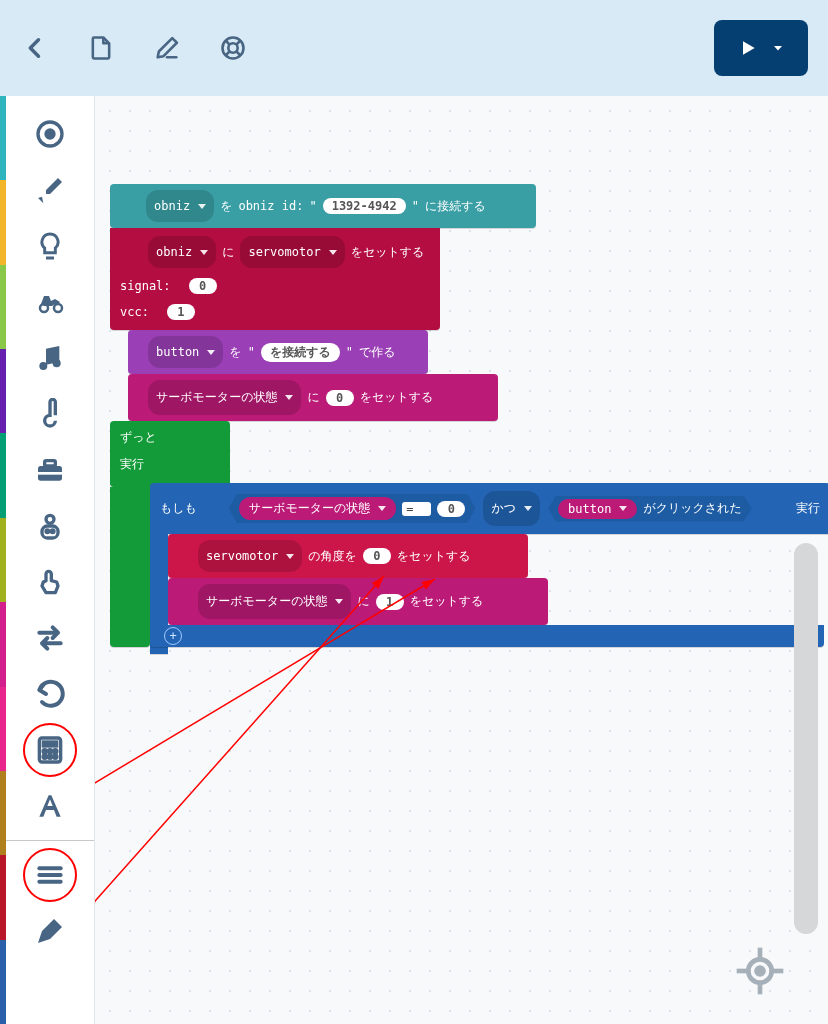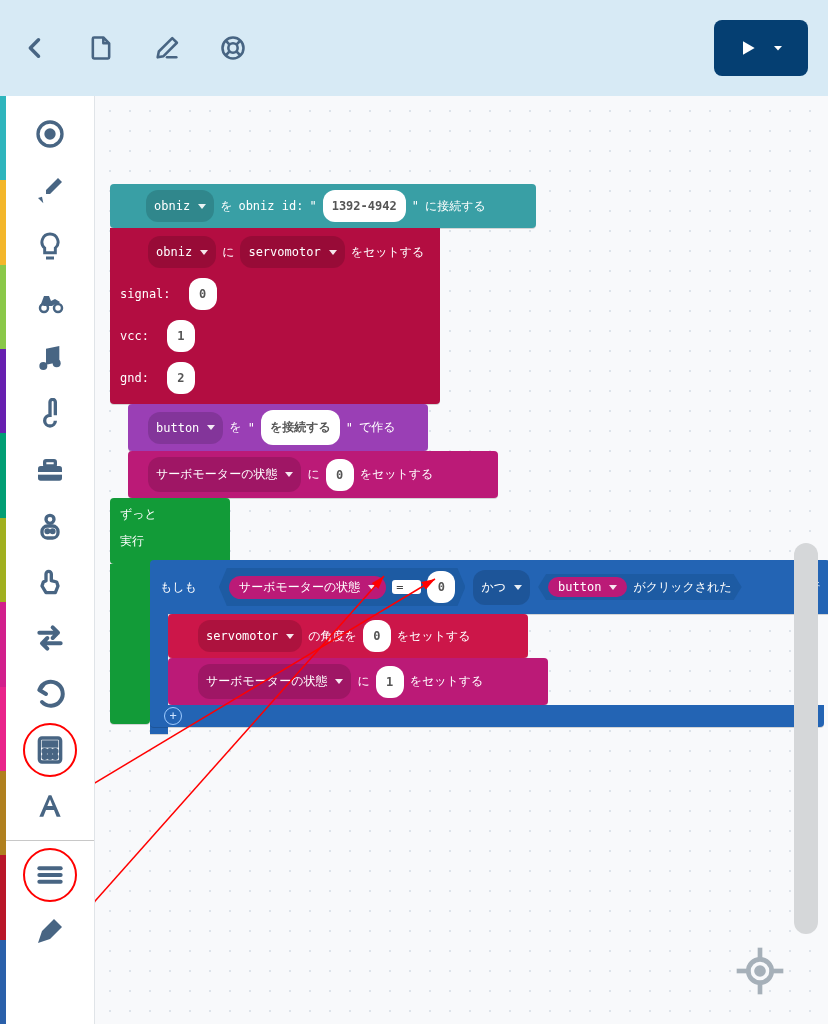--- a/index.html
+++ b/index.html
@@ -44,21 +44,21 @@
   
   .canvas{position:absolute;left:95px;right:0;top:96px;bottom:0;background:var(--canvas);
     background-image:radial-gradient(var(--dot) 1.2px, transparent 1.2px);background-size:20px 20px;background-position:5px 5px;overflow:hidden}
 
   .blocks{position:absolute;left:15px;top:88px;font-size:12px;color:#fff;font-family:"Menlo","Consolas",monospace}
 
   
   .blk{border-radius:4px;padding:6px 10px;display:flex;align-items:center;gap:6px;flex-wrap:nowrap;white-space:nowrap}
   .pill{background:rgba(0,0,0,.15);border-radius:12px;padding:9px 8px;display:inline-flex;align-items:center;gap:4px}
   .drop::after{content:"";display:inline-block;border-left:4px solid transparent;border-right:4px solid transparent;border-top:5px solid #fff;margin-left:4px;opacity:.9}
-  .field{background:#fff;color:#555;border-radius:12px;padding:9px 9px;font-weight:600;min-width:10px;text-align:center;display:inline-block}
+  .field{background:#fff;color:#555;border-radius:12px;padding:1px 9px;font-weight:600;min-width:10px;text-align:center;display:inline-block}
   .tag{display:inline-flex;align-items:center}
 
   
   .row{position:relative}
   .shadow{filter:drop-shadow(0 1px 0 rgba(0,0,0,.15))}
 
   .connect-blk{background:var(--teal);width:380px;position:relative}
   .servo-container{background:var(--crimson);width:310px;position:relative;padding:8px 10px 10px 10px;border-radius:0 0 4px 4px}
   .servo-inner{display:flex;align-items:center;gap:6px}
   .pinrow{display:flex;align-items:center;gap:18px;margin-top:10px}
@@ -279,24 +279,20 @@
         </div>
         <div id="pinrows">
             <div class="pinrow">
               <span>signal:</span>
               <span class="field">0</span>
             </div>
             <div class="pinrow">
               <span>vcc:</span>
               <span class="field">1</span>
             </div>
-            <div class="pinrow">
-              <span>gnd:</span>
-              <span class="field">2</span>
-            </div>
           </div>
       </div>
     </div>
 
     <div class="row shadow">
       <div class="blk button-blk" style="padding-left:20px">
         <span class="pill drop tag">button</span>
         <span>を</span>
         <span style="color:#fff">"</span>
           <span class="field">を接続する</span>
@@ -317,21 +313,21 @@
     <div class="row shadow" style="display:flex">
       <div class="forever">
         <span class="lbl">ずっと</span>
         <span>実行</span>
         <div style="position:absolute;left:0;top:100%;width:40px;height:160px;background:var(--green);border-radius:0 0 4px 4px"></div>
       </div>
     </div>
 
     <div class="big-if-wrap c-body" style="margin-top:-4px">
       <div class="if-blk shadow" style="width:660px">
-        <span style="margin-right:14px">もしも</span>
+        <span style="margin-right:24px">もしも</span>
         <span class="hex">
           <span class="pill-m drop">サーボモーターの状態</span>
           <span class="opbox drop">=</span>
           <span class="field">0</span>
         </span>
         <span class="pill drop">かつ</span>
         <span class="hex">
           <span class="pill-m drop">button</span>
           <span>がクリックされた</span>
         </span>

